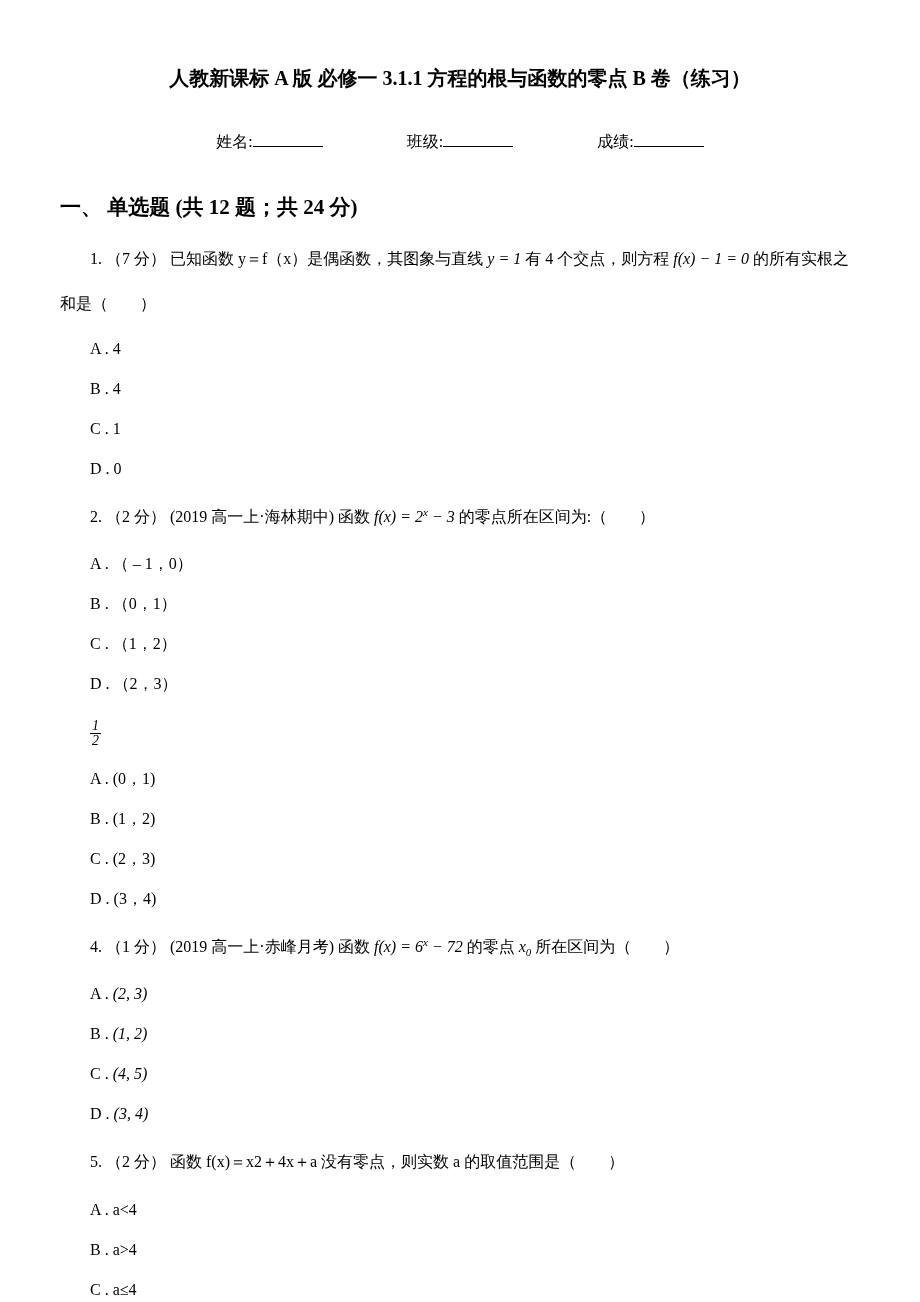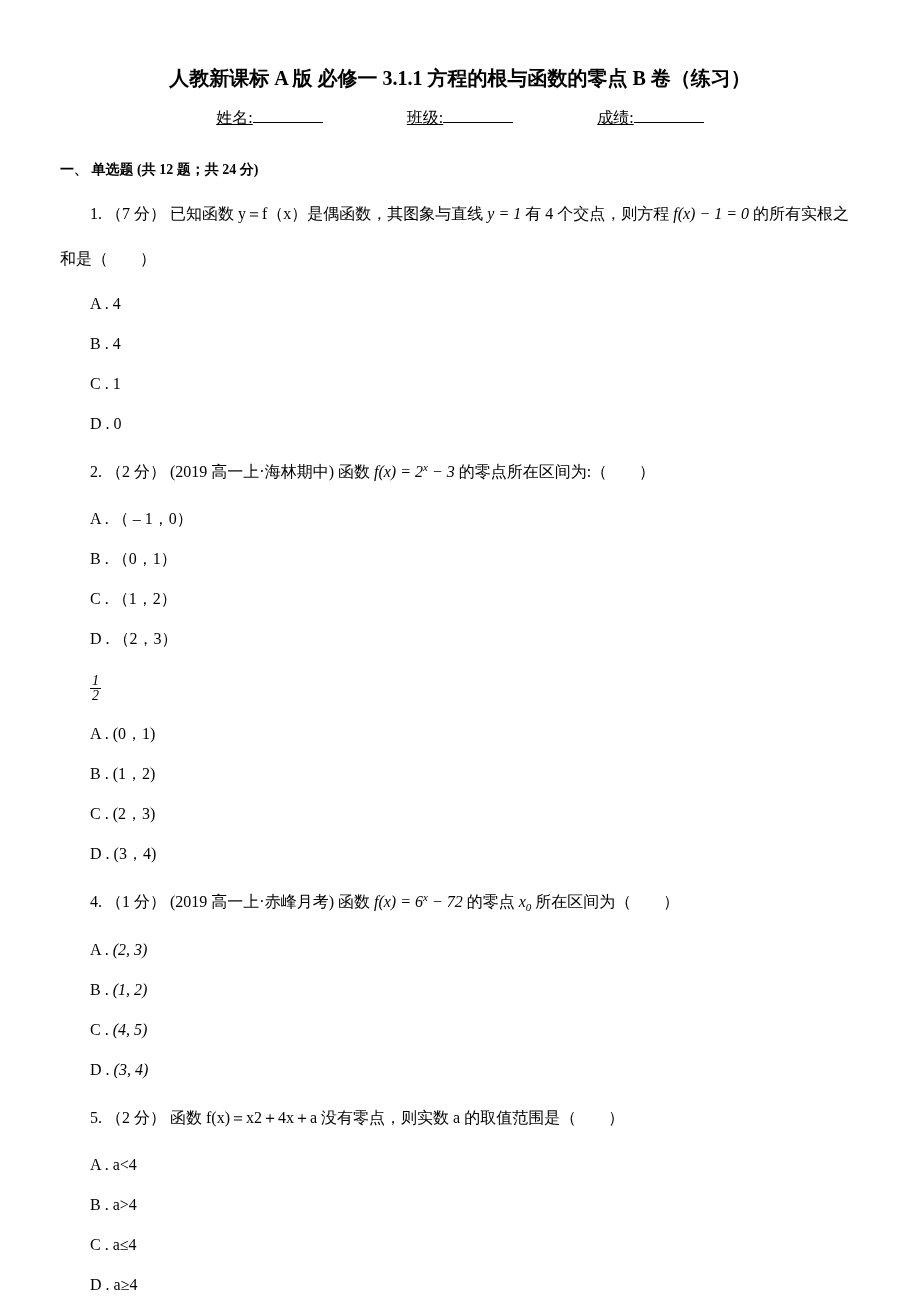--- a/index.html
+++ b/index.html
@@ -10,38 +10,38 @@
       background: #fff;
       width: 920px;
       margin: 0;
       padding: 60px 60px 40px 60px;
       box-sizing: border-box;
     }
     .title {
       text-align: center;
       font-weight: bold;
       font-size: 20px;
-      margin-bottom: 8px;
+      margin-bottom: 24px;
     }
     .info-row {
       text-align: center;
       margin-bottom: 24px;
       word-spacing: 40px;
     }
-    .info-item { display: inline-block; margin: 0 20px; text-decoration: underline; }
+    .info-item { display: inline-block; margin: 8px 20px; }
     .underline {
       display: inline-block;
       border-bottom: 1px solid #000;
       min-width: 70px;
       height: 1em;
       vertical-align: baseline;
     }
     .section-header {
       font-weight: bold;
-      font-size: 14px;
+      font-size: 21px;
       margin: 12px 0 14px 0;
     }
     .question {
       margin: 14px 0 14px 30px;
       line-height: 2.2;
     }
     .question-cont { margin: 14px 0 14px 0; }
     .option {
       margin: 8px 0 8px 30px;
       line-height: 2.0;

